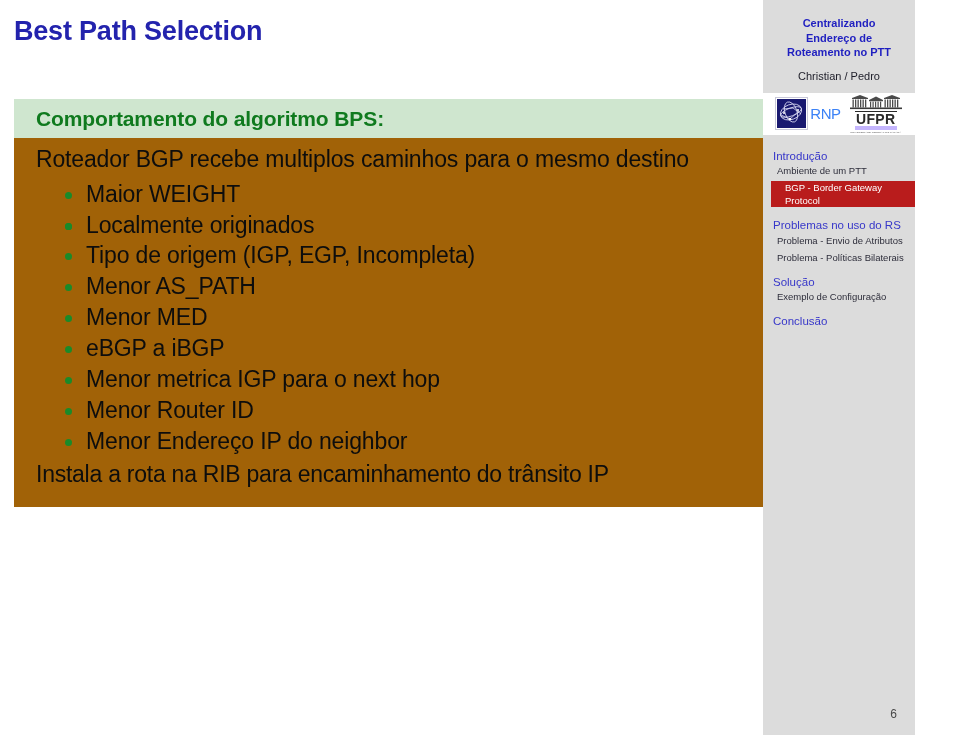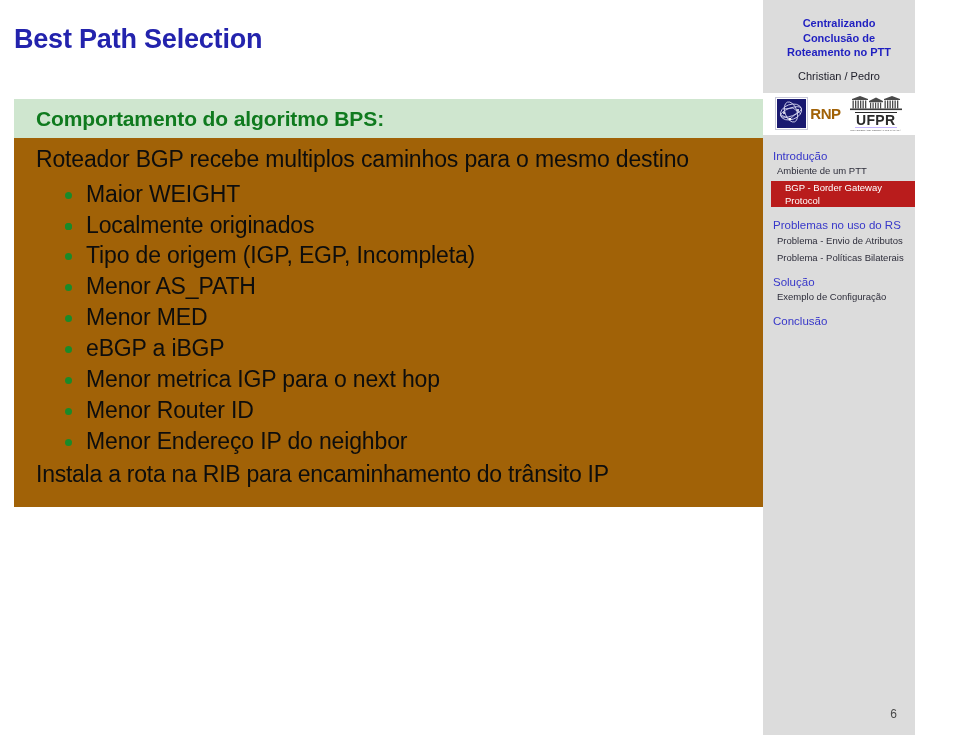--- a/index.html
+++ b/index.html
@@ -27,21 +27,20 @@
 
   #slide-title {
     position: absolute;
     left: 14px;
     top: 16px;
     font-size: 27px;
     font-weight: bold;
     color: #2323ad;
     letter-spacing: -0.2px;
     white-space: nowrap;
-    margin-top: 8px;
   }
 
   
   #content-block {
     position: absolute;
     left: 14px;
     top: 99px;
     width: 766px;
   }
   #block-header {
@@ -138,39 +137,39 @@
   #rnp-mark {
     width: 29px; height: 29px;
     background: #191970;
     border: 1px solid #ffffff;
     outline: 1px solid #c8c8d8;
     position: relative;
     overflow: hidden;
   }
   #rnp-text {
     font-size: 15px;
-    font-weight: bold;
-    color: #a16207;
+    font-weight: normal;
+    color: #3b82f6;
     letter-spacing: -0.4px;
   }
   #ufpr-logo {
     width: 52px;
     display: flex;
     flex-direction: column;
     align-items: center;
   }
   #ufpr-building { width: 52px; height: 16px; display:block; }
   #ufpr-text {
     font-size: 14px;
     font-weight: bold;
     color: #2a2a2a;
     letter-spacing: 0.4px;
     line-height: 1;
     border-top: 1px solid #2a2a2a;
-    border-bottom: 1px solid #c4b5fd;
+    border-bottom: 4px solid #c4b5fd;
     padding: 0 1px;
     margin-top: 1px;
   }
   #ufpr-sub {
     font-size: 2.6px;
     color: #555555;
     letter-spacing: 0.1px;
     margin-top: 1px;
     transform: scale(1,0.9);
   }
@@ -238,21 +237,21 @@
 
       <div class="tail-line">Instala a rota na RIB para encaminhamento do trânsito IP</div>
     </div>
   </div>
 </div>
 
 <div id="sidebar">
 
   <div id="sidebar-title">
     <div>Centralizando</div>
-    <div>Conclusão de</div>
+    <div>Endereço de</div>
     <div>Roteamento no PTT</div>
   </div>
 
   <div id="sidebar-authors">Christian / Pedro</div>
 
   <div id="logo-row">
 
     <div id="rnp-logo">
       <div id="rnp-mark">
         <svg width="29" height="29" viewBox="0 0 29 29" aria-hidden="true">

